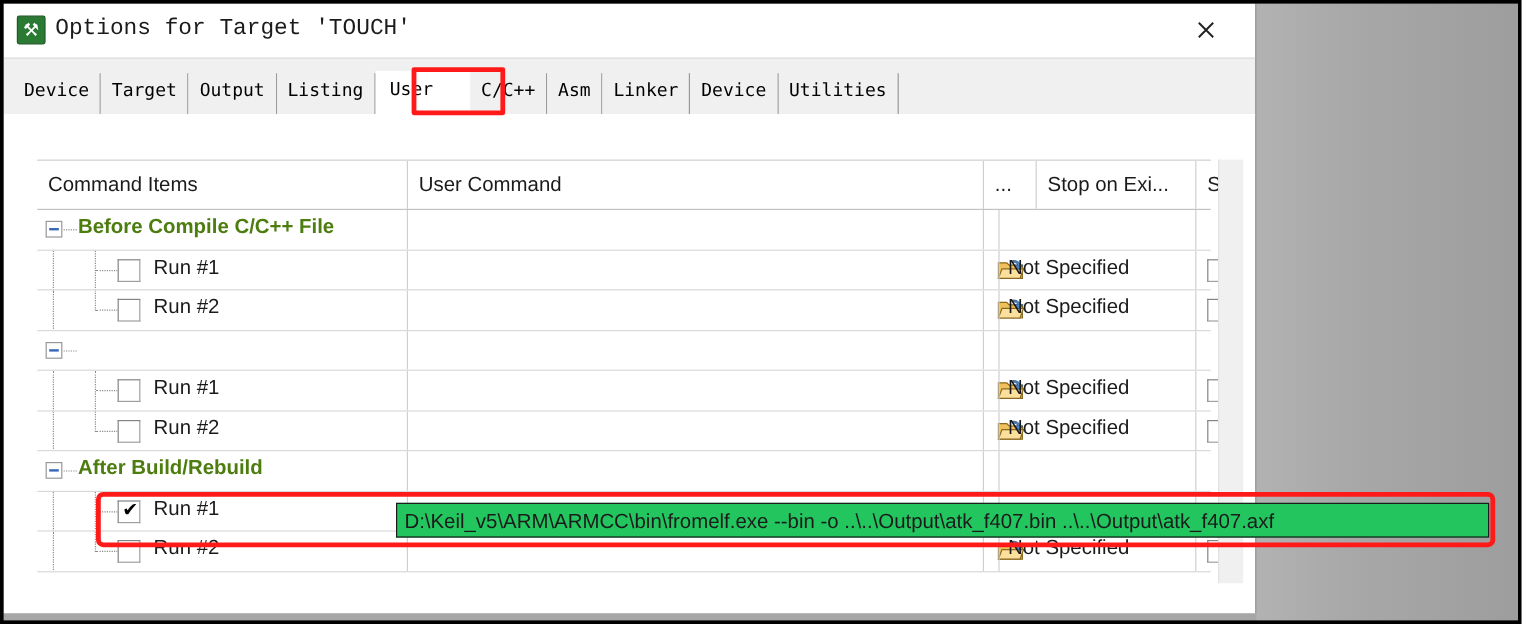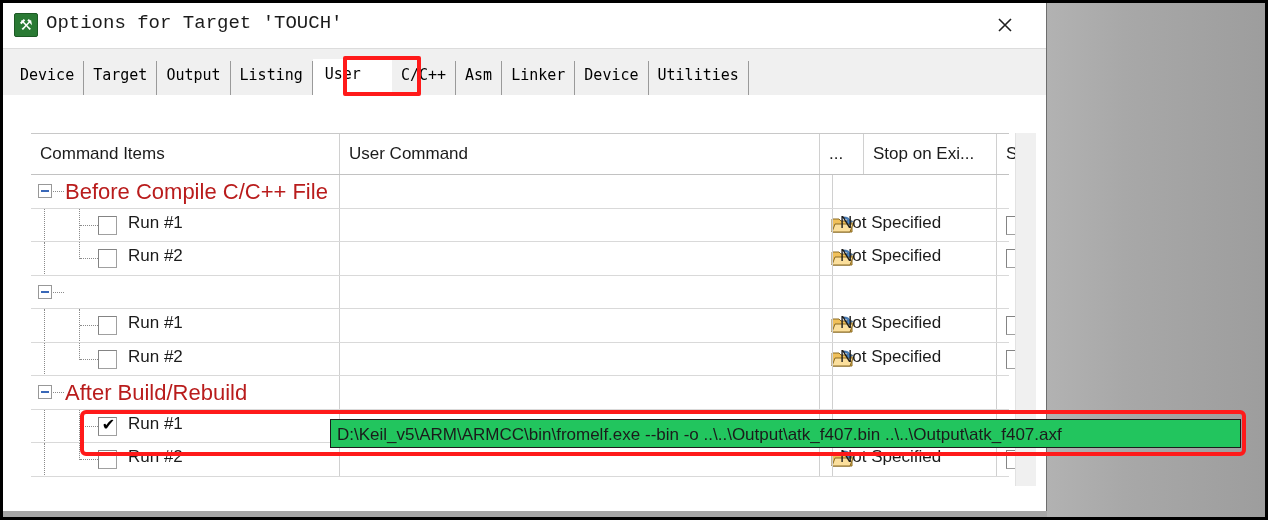--- a/index.html
+++ b/index.html
@@ -222,23 +222,24 @@
   .dotline-v2.stub { height: 17px; }
   .dotline-h2 {
     position: absolute;
     left: 49px; top: 16px;
     width: 18px; height: 1px;
     border-top: 1px dotted #8a8a8a;
   }
   .group-label {
     position: absolute;
     left: 34px; top: 4px;
-    font-size: 22px;
-    color: #b91c1c;
-    white-space: nowrap;
+    font-size: 17px;
+    color: #4d7c0f;
+    white-space: nowrap;
+    font-weight: bold;
   }
   .chk {
     position: absolute;
     left: 67px; top: 7px;
     width: 19px; height: 19px;
     border: 1px solid #a0a0a0;
     border-top-color: #848484;
     border-left-color: #848484;
     background: #ffffff;
     box-sizing: border-box;

